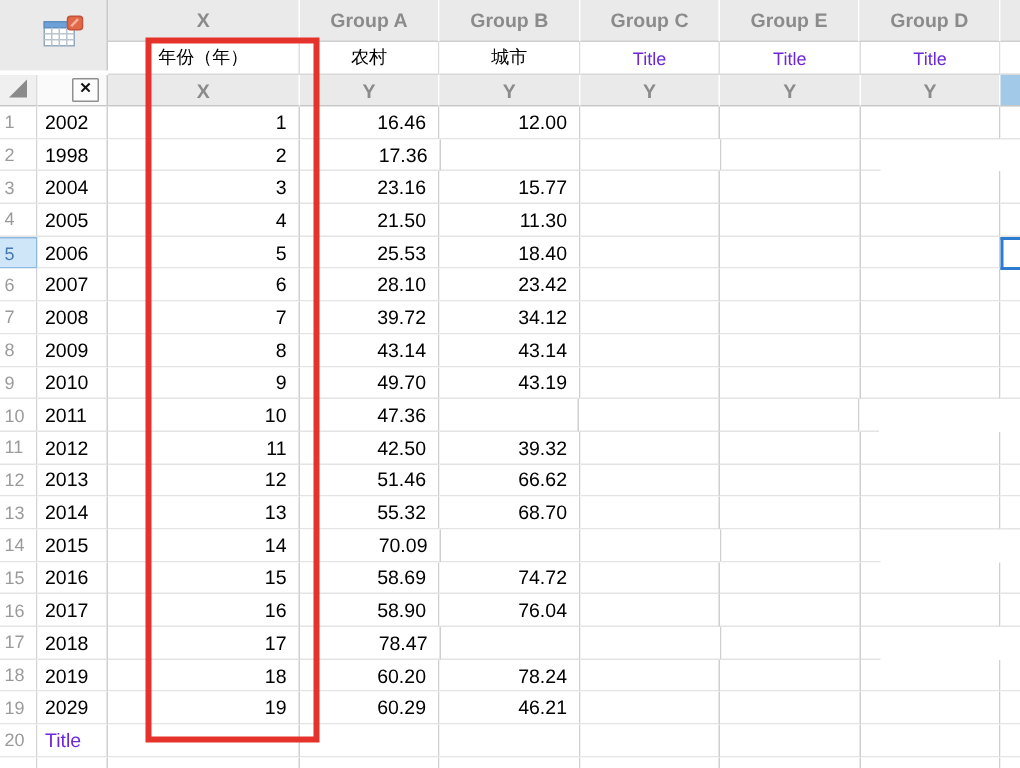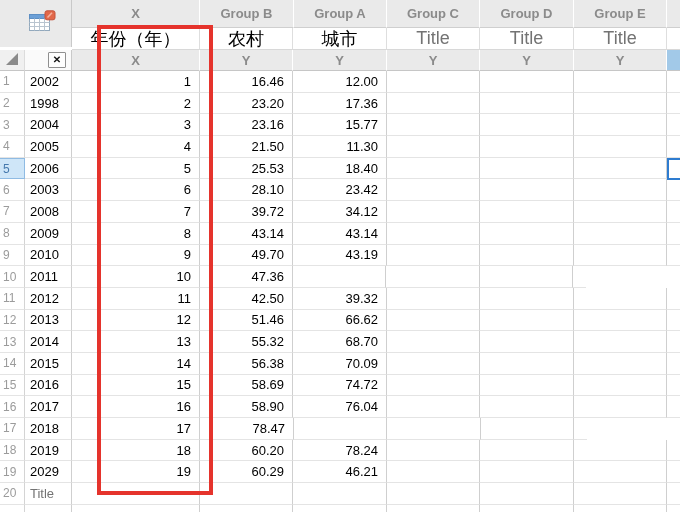--- a/index.html
+++ b/index.html
@@ -22,21 +22,21 @@
     background:#eaeaea; border-right:1px solid #ffffff;
     border-bottom:1px solid #cfcfcf;
     display:flex; align-items:center; justify-content:center;
     font-size:13px; font-weight:bold; color:#8b8b8b;
   }
   #titlerow { left:72px; top:28px; height:22px; }
   .tcell {
     background:#fff; border-right:1px solid #dedede;
     border-bottom:1px solid #d8d8d8;
     display:flex; align-items:center; justify-content:center;
-    font-size:18px; color:#000;
+    font-size:12px; color:#000;
   }
   #xyband { left:0; top:50px; height:21px; }
   .xycell {
     background:#eaeaea; border-right:1px solid #ffffff;
     border-bottom:1px solid #c6c6c6;
     display:flex; align-items:center; justify-content:center;
     font-size:13px; font-weight:bold; color:#8b8b8b;
     position:relative;
   }
   .xycell.corner-tri { background:#f0f0f0; border-right:1px solid #dcdcdc; }
@@ -69,21 +69,21 @@
     border-right:1px solid #d4d4d4;
   }
   .cell.rownum.selected {
     background:#cfe6f8; color:#4679ad;
     border-top:1px solid #8fbbe3; border-bottom:1px solid #8fbbe3;
     border-right:1px solid #8fbbe3;
   }
   .cell.rowtitle { padding-left:5px; }
   .cell.numeric { justify-content:flex-end; padding-right:8px; }
   .cell.w-p { border-right:none; }
-  .placeholder { color:#737373; }
+  .placeholder { color:#6d28d9; }
   
   #red-box {
     position:absolute; left:97px; top:25px; width:116px; height:470px;
     border:4px solid #e5332c; pointer-events:none; z-index:6;
   }
   #sel-cell {
     position:absolute; left:667px; top:158px; width:16px; height:22px;
     border:2px solid #2e7cd0; border-right:none; background:transparent; z-index:5;
   }
 </style>
@@ -101,25 +101,25 @@
       <line x1="6.5" y1="8.5" x2="6.5" y2="20.5" stroke="#b9c4cf"></line>
       <line x1="11.5" y1="8.5" x2="11.5" y2="20.5" stroke="#b9c4cf"></line>
       <line x1="16.5" y1="8.5" x2="16.5" y2="20.5" stroke="#b9c4cf"></line>
       <rect x="17" y="0.8" width="10" height="9" rx="2" fill="#e2684a" stroke="#c4523b"></rect>
       <path d="M19.5 7.5 L24 2.8" stroke="#f4b29f" stroke-width="1.6" fill="none"></path>
     </svg>
   </div>
 
   <div id="colheaders" class="band">
     <div class="hcell w-x">X</div>
+    <div class="hcell w-a">Group A</div>
     <div class="hcell w-b">Group B</div>
-    <div class="hcell w-a">Group A</div>
     <div class="hcell w-c">Group C</div>
+    <div class="hcell w-e">Group E</div>
     <div class="hcell w-d">Group D</div>
-    <div class="hcell w-e">Group E</div>
     <div class="hcell w-p" style="border-right:none"></div>
   </div>
 
   <div id="titlerow" class="band">
     <div class="tcell w-x">年份（年）</div>
     <div class="tcell w-a">农村</div>
     <div class="tcell w-b">城市</div>
     <div class="tcell w-c placeholder">Title</div>
     <div class="tcell w-d placeholder">Title</div>
     <div class="tcell w-e placeholder">Title</div>
@@ -151,21 +151,20 @@
       <div class="cell numeric w-b">12.00</div>
       <div class="cell w-c"></div>
       <div class="cell w-d"></div>
       <div class="cell w-e"></div>
       <div class="cell w-p"></div>
     </div>
       <div class="drow">
       <div class="cell rownum w-num">2</div>
       <div class="cell rowtitle w-rt">1998</div>
       <div class="cell numeric w-x">2</div>
-      <div class="cell numeric w-a">23.20</div>
       <div class="cell numeric w-b">17.36</div>
       <div class="cell w-c"></div>
       <div class="cell w-d"></div>
       <div class="cell w-e"></div>
       <div class="cell w-p"></div>
     </div>
       <div class="drow">
       <div class="cell rownum w-num">3</div>
       <div class="cell rowtitle w-rt">2004</div>
       <div class="cell numeric w-x">3</div>
@@ -193,21 +192,21 @@
       <div class="cell numeric w-x">5</div>
       <div class="cell numeric w-a">25.53</div>
       <div class="cell numeric w-b">18.40</div>
       <div class="cell w-c"></div>
       <div class="cell w-d"></div>
       <div class="cell w-e"></div>
       <div class="cell w-p"></div>
     </div>
       <div class="drow">
       <div class="cell rownum w-num">6</div>
-      <div class="cell rowtitle w-rt">2003</div>
+      <div class="cell rowtitle w-rt">2007</div>
       <div class="cell numeric w-x">6</div>
       <div class="cell numeric w-a">28.10</div>
       <div class="cell numeric w-b">23.42</div>
       <div class="cell w-c"></div>
       <div class="cell w-d"></div>
       <div class="cell w-e"></div>
       <div class="cell w-p"></div>
     </div>
       <div class="drow">
       <div class="cell rownum w-num">7</div>
@@ -282,21 +281,20 @@
       <div class="cell numeric w-b">68.70</div>
       <div class="cell w-c"></div>
       <div class="cell w-d"></div>
       <div class="cell w-e"></div>
       <div class="cell w-p"></div>
     </div>
       <div class="drow">
       <div class="cell rownum w-num">14</div>
       <div class="cell rowtitle w-rt">2015</div>
       <div class="cell numeric w-x">14</div>
-      <div class="cell numeric w-a">56.38</div>
       <div class="cell numeric w-b">70.09</div>
       <div class="cell w-c"></div>
       <div class="cell w-d"></div>
       <div class="cell w-e"></div>
       <div class="cell w-p"></div>
     </div>
       <div class="drow">
       <div class="cell rownum w-num">15</div>
       <div class="cell rowtitle w-rt">2016</div>
       <div class="cell numeric w-x">15</div>

